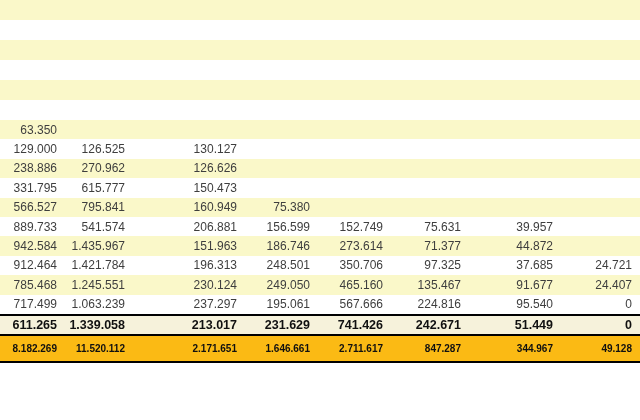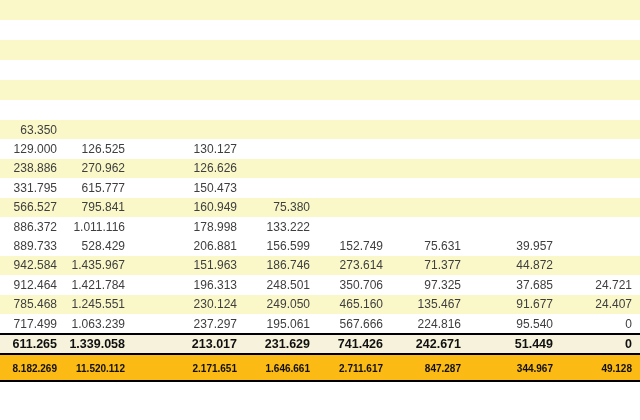--- a/index.html
+++ b/index.html
@@ -364,50 +364,24 @@
           </td>
           <td>
             <span class="v"></span>
           </td>
           <td>
             <span class="v"></span>
           </td>
         </tr>
         <tr class="d w">
           <td>
-            <span class="v">886.372</span>
-          </td>
-          <td>
-            <span class="v">1.011.116</span>
-          </td>
-          <td>
-            <span class="v">178.998</span>
-          </td>
-          <td>
-            <span class="v">133.222</span>
-          </td>
-          <td>
-            <span class="v"></span>
-          </td>
-          <td>
-            <span class="v"></span>
-          </td>
-          <td>
-            <span class="v"></span>
-          </td>
-          <td>
-            <span class="v"></span>
-          </td>
-        </tr>
-        <tr class="d w">
-          <td>
             <span class="v">889.733</span>
           </td>
           <td>
-            <span class="v">528.429</span>
+            <span class="v">541.574</span>
           </td>
           <td>
             <span class="v">206.881</span>
           </td>
           <td>
             <span class="v">156.599</span>
           </td>
           <td>
             <span class="v">152.749</span>
           </td>

